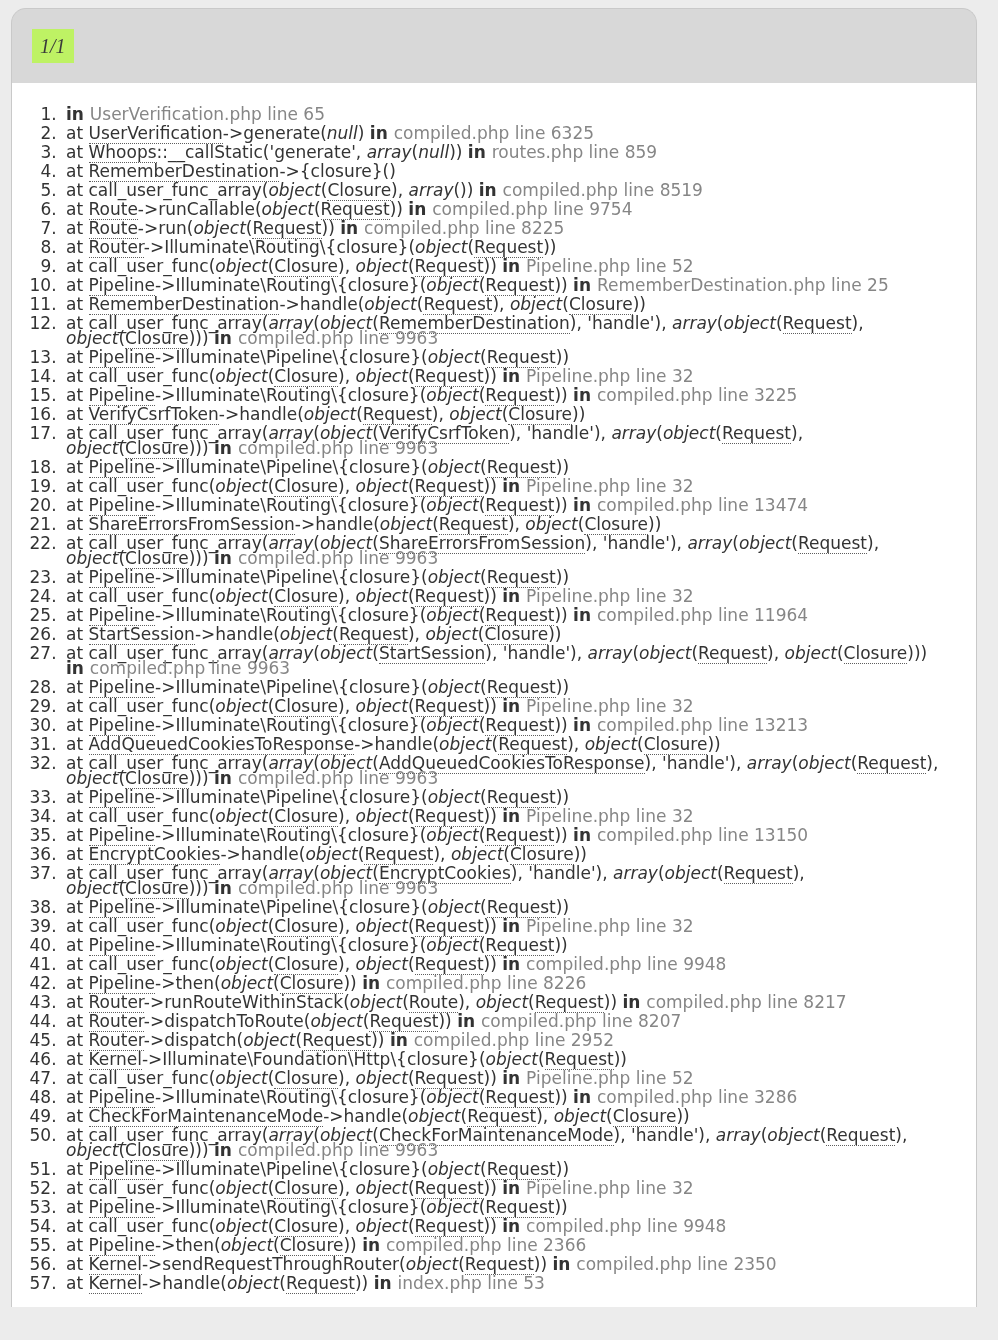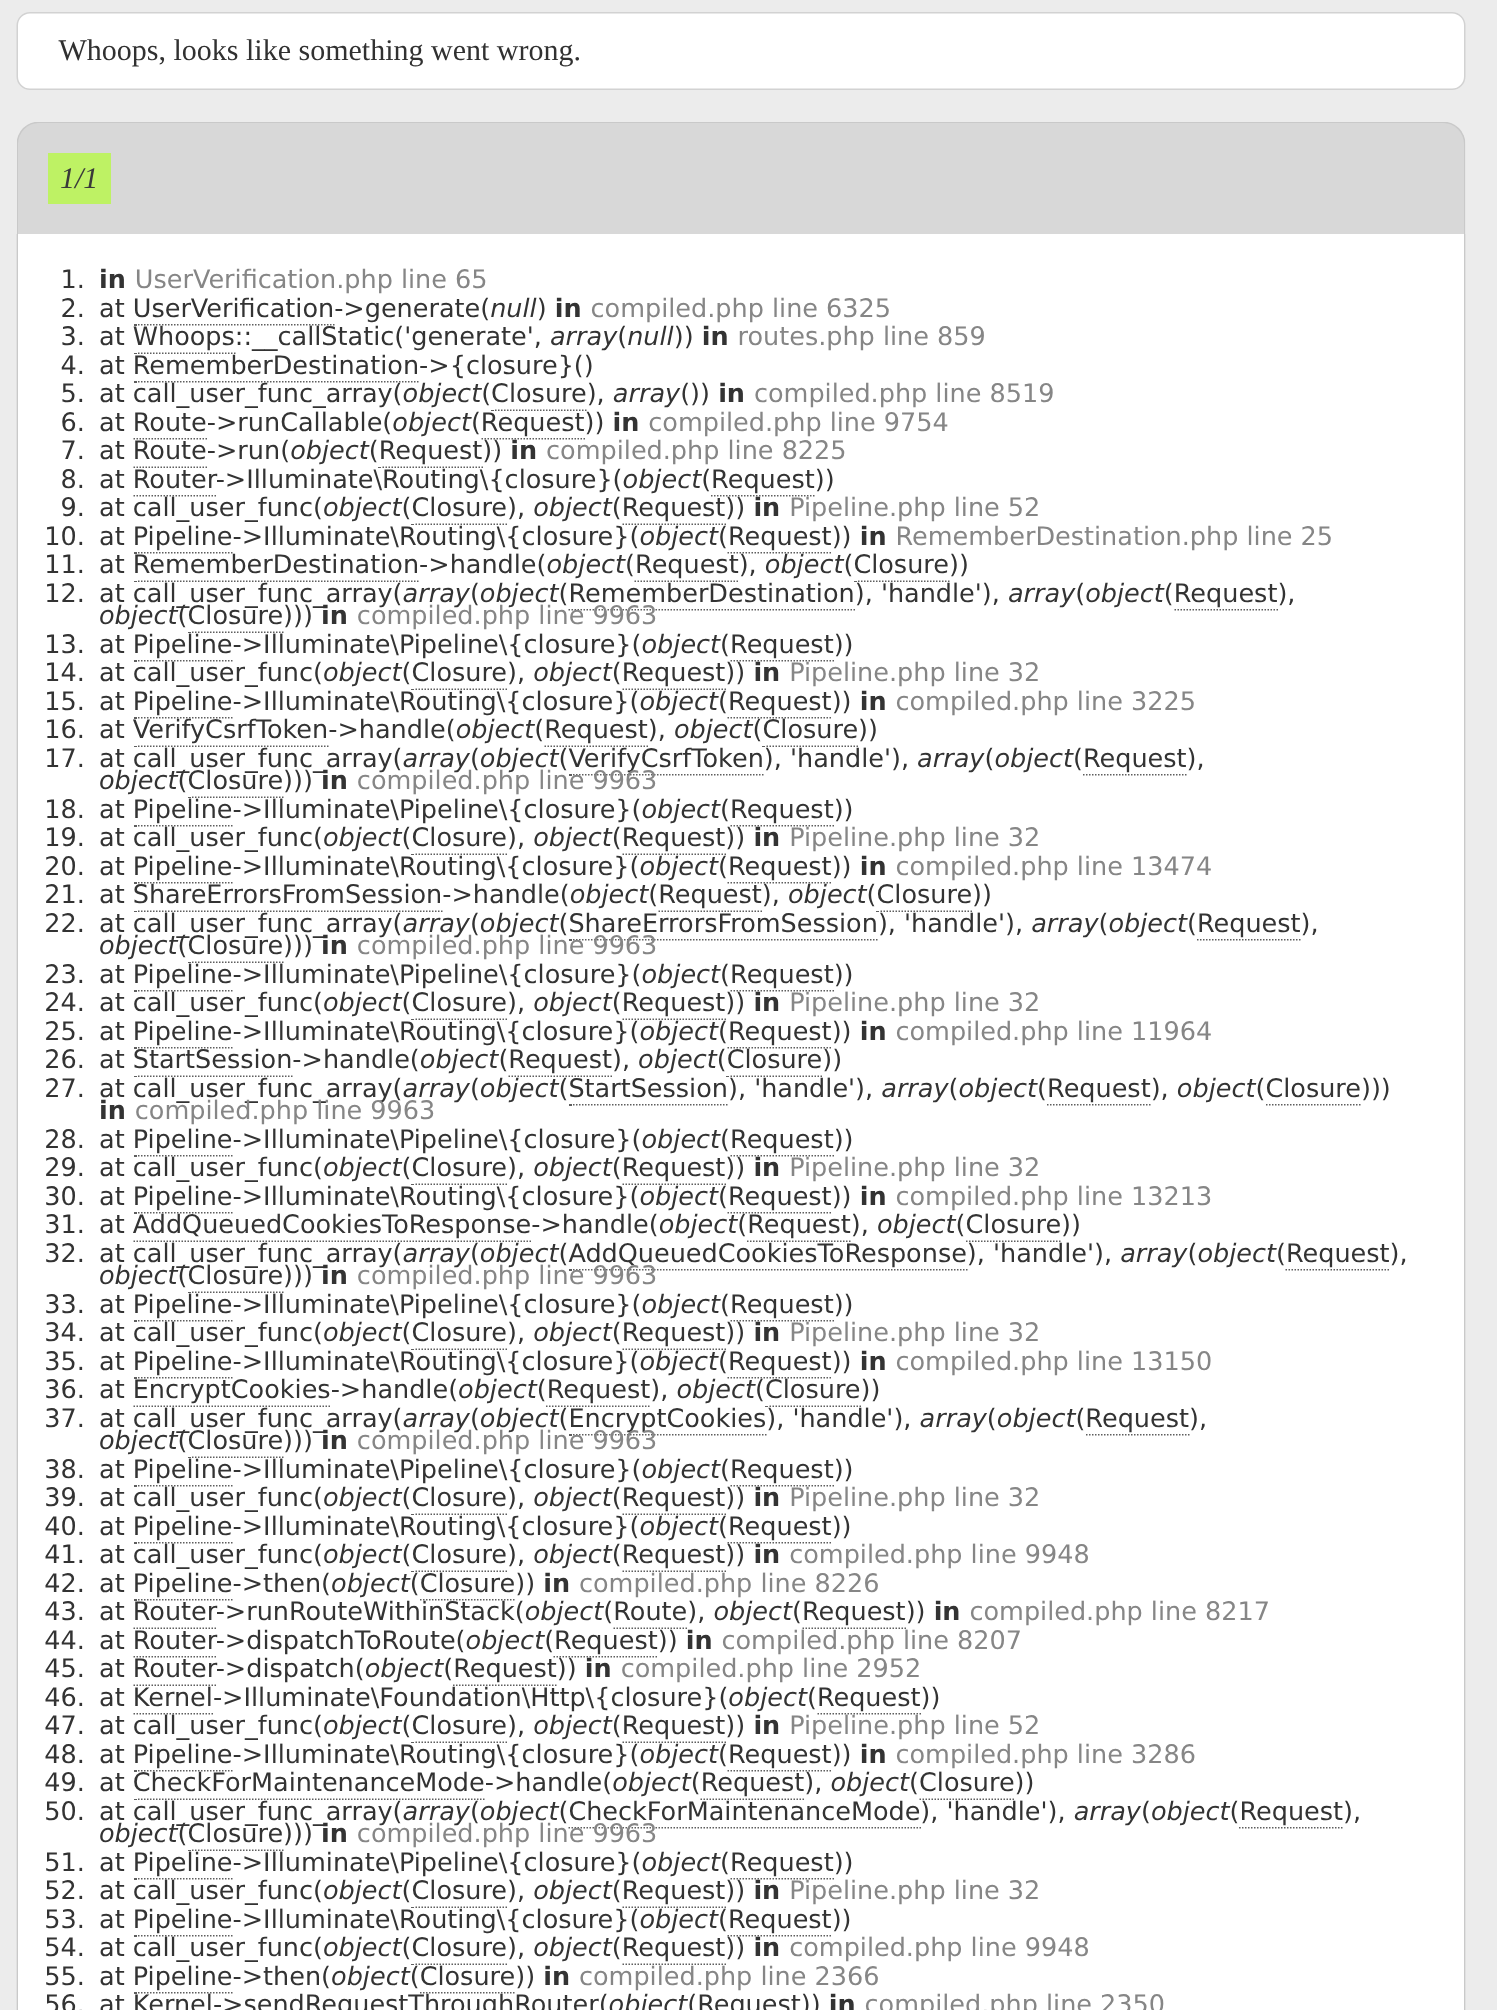--- a/index.html
+++ b/index.html
@@ -81,21 +81,20 @@
   .seg-b { font-weight: bold; }
   .seg-a { border-bottom: 1px dotted #5e5e5e; cursor: help; }
   .seg-e { font-style: italic; }
   .seg-g { color: #868686; cursor: default; text-decoration: none; }
 </style>
 </head>
 <body>
 
 <div class="container">
 
-  <h1 class="heading">Whoops, looks like something went wrong.</h1>
 
   <div class="exception">
     <h2 class="exc">
       <span class="counter">1/1</span>
     </h2>
   </div>
 
   <div class="trace">
     <ol>
         <li><span class="seg-b">in </span><span class="seg-g">UserVerification.php line 65</span></li>

